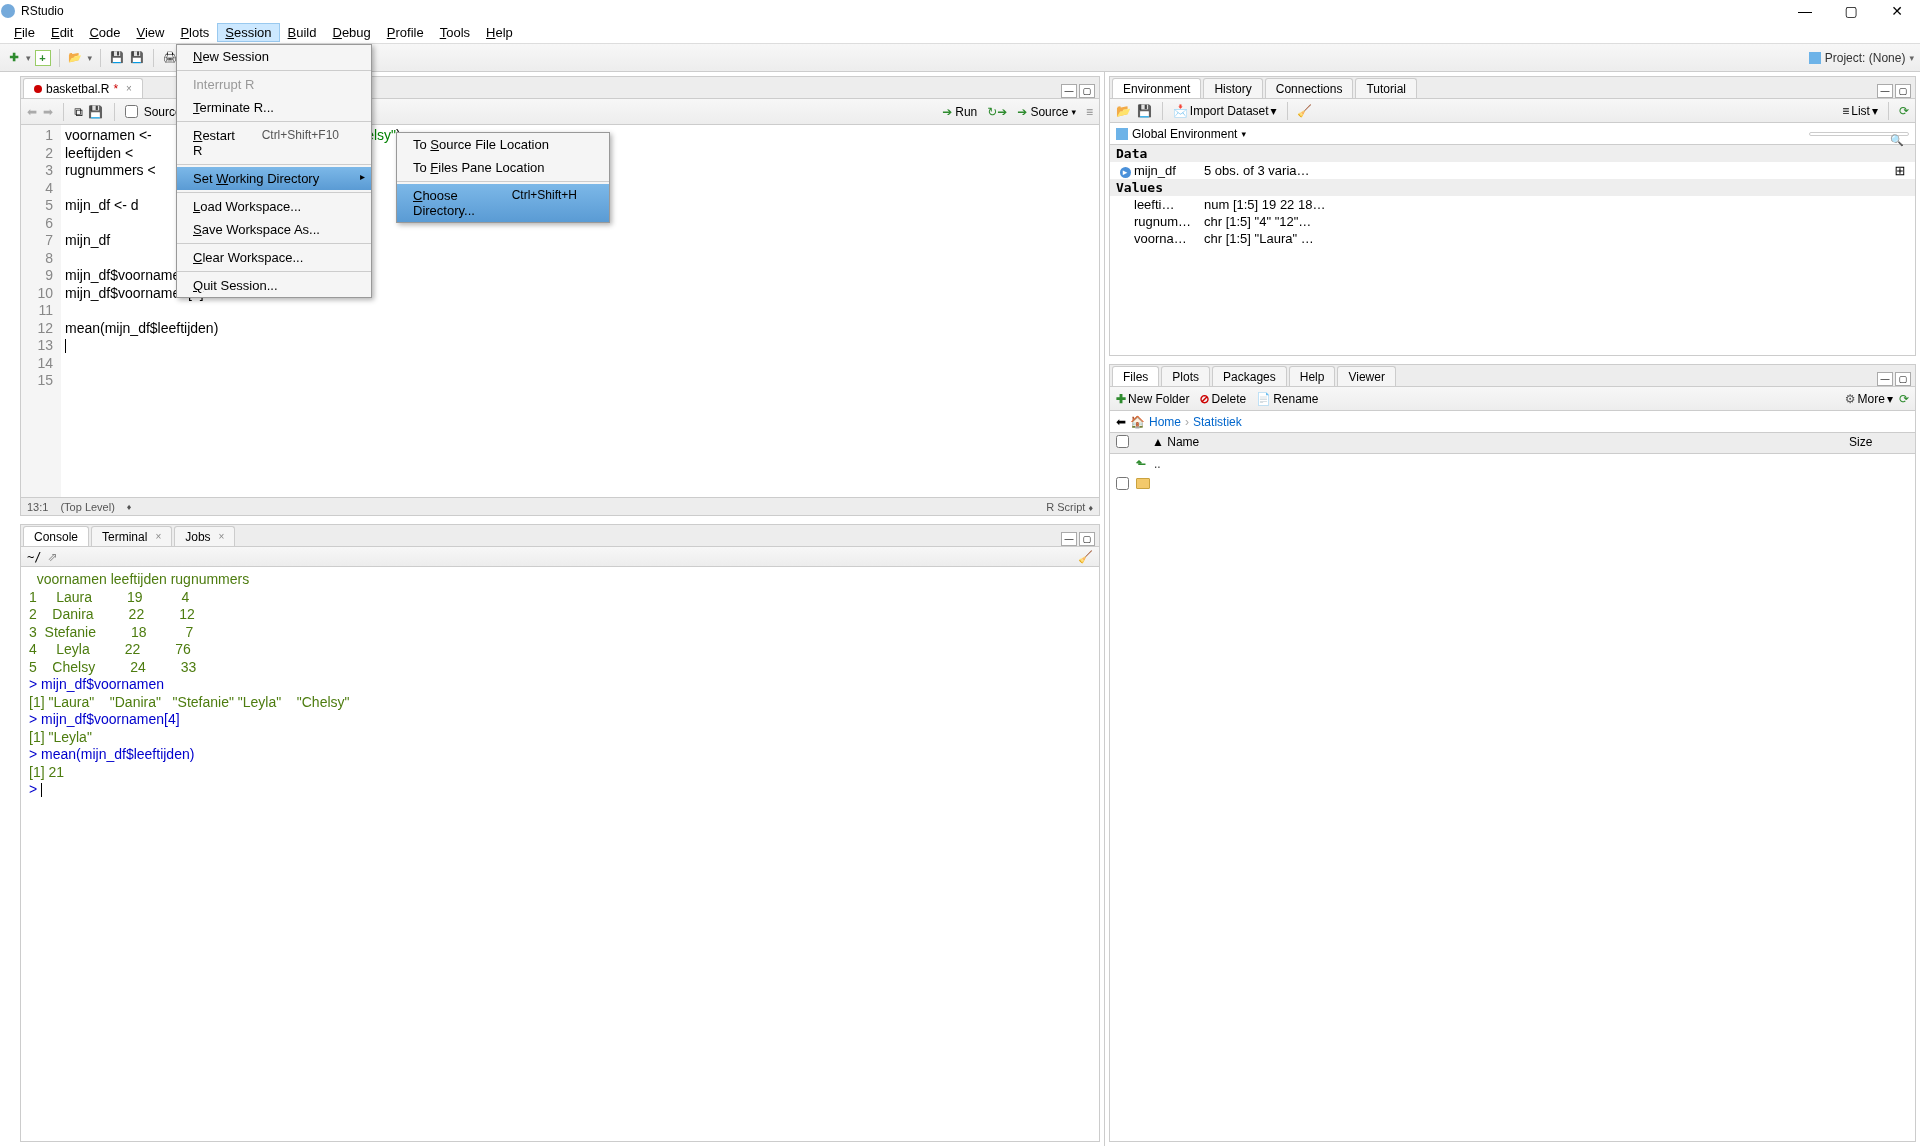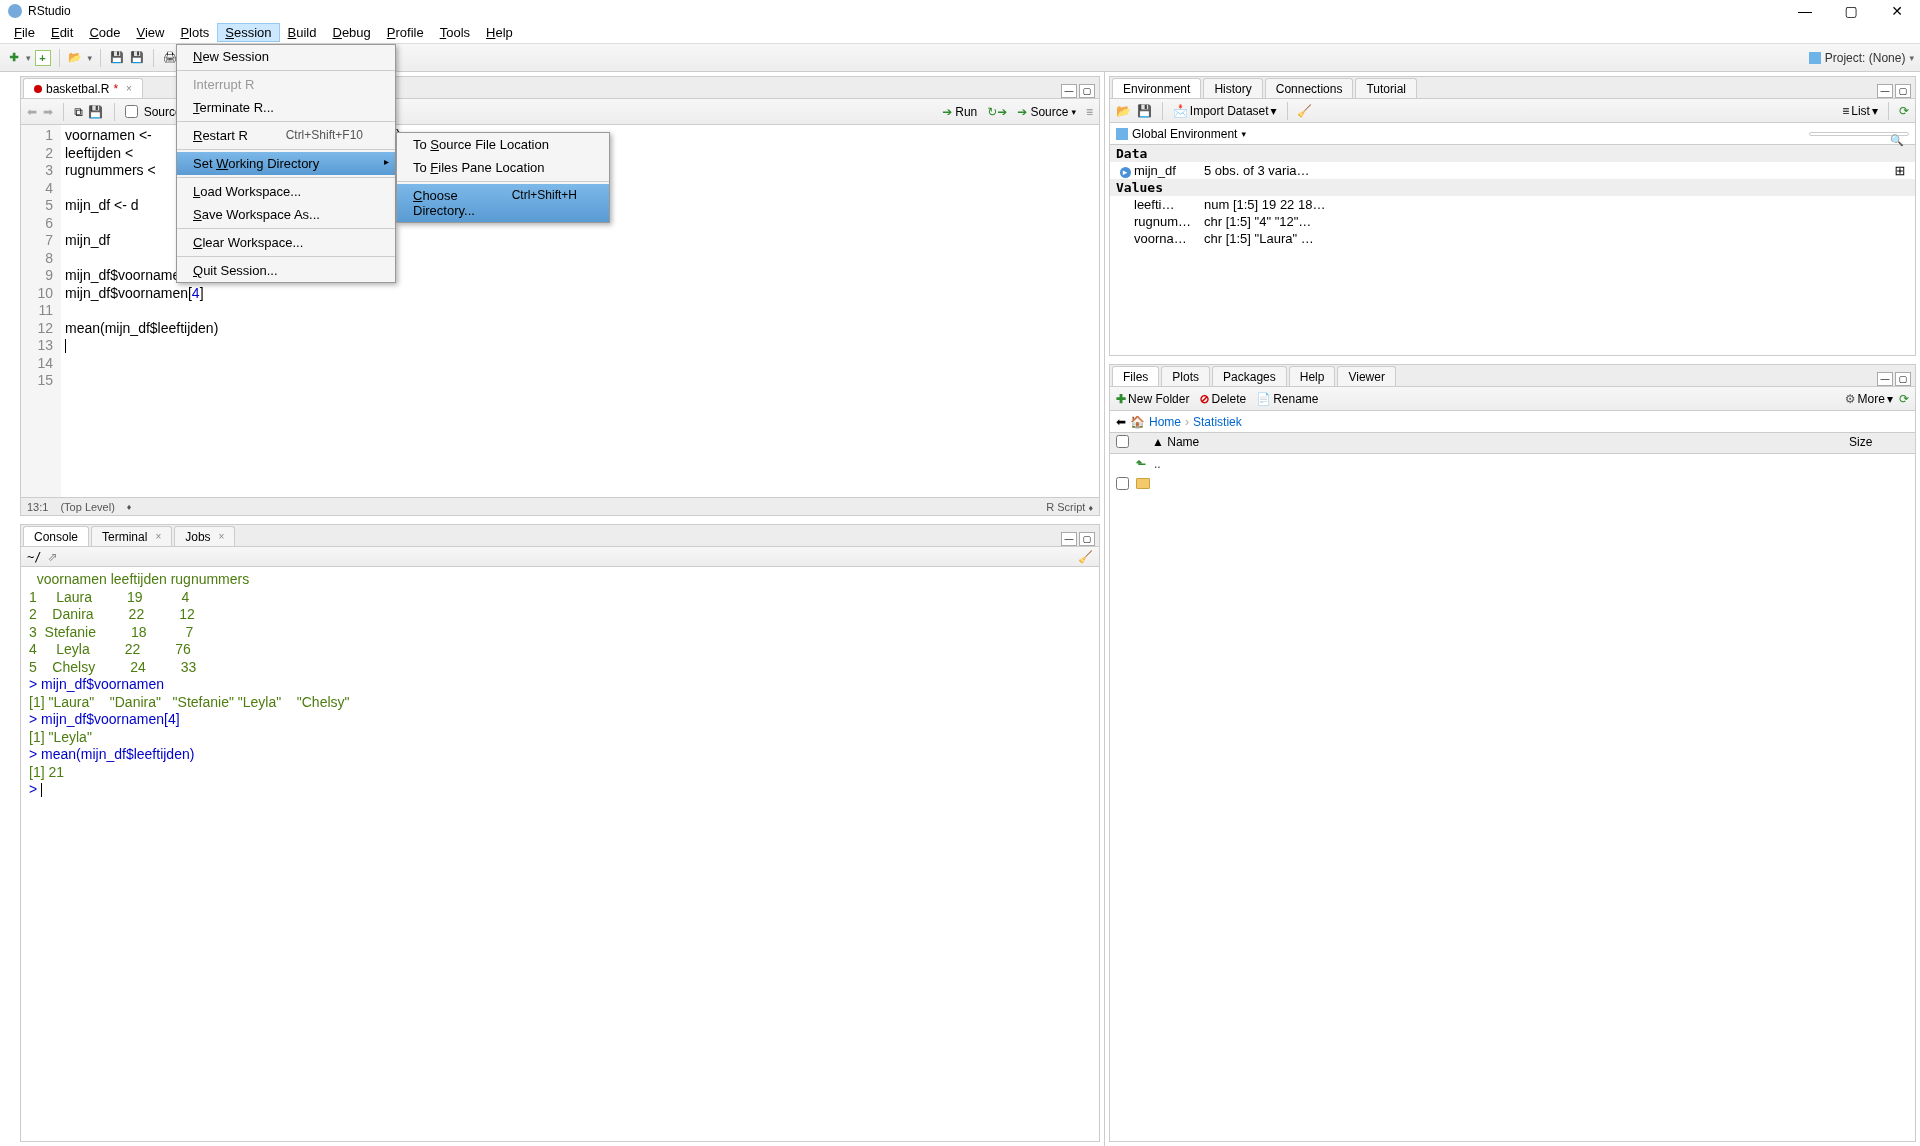--- a/index.html
+++ b/index.html
@@ -1,17 +1,17 @@
 <!DOCTYPE html>
 <html><head>
 <meta charset="utf-8">
 <style>
 * { margin: 0; padding: 0; box-sizing: border-box; font-family: "Segoe UI", Tahoma, sans-serif; }
 body { background: #fff; width: 1920px; height: 1146px; overflow: hidden; font-size: 13px; color: #000; position: relative; }
-.titlebar { height: 22px; display: flex; align-items: center; padding: 0 8px; text-align: right; }
+.titlebar { height: 22px; display: flex; align-items: center; padding: 0 1px; text-align: right; }
 .titlebar .rlogo { width: 14px; height: 14px; background: #75aadb; border-radius: 50%; margin-right: 6px; display:inline-block;}
 .titlebar .title { font-size: 12px; }
 .winbtns { position: absolute; right: 0; top: 0; display: flex; }
 .winbtns div { width: 46px; height: 22px; display: flex; align-items: center; justify-content: center; font-size: 14px; font-family: Arial; }
 .menubar { height: 22px; display: flex; align-items: center; padding: 0 6px; border-bottom: 1px solid #ddd; background: #fff; }
 .menubar .m { padding: 2px 8px; font-size: 13px; cursor: default; }
 .menubar .m.open { background: #cce8ff; border: 1px solid #99c9ef; padding: 1px 7px; }
 .menubar .m u { text-decoration: underline; }
 .toolbar { height: 28px; background: linear-gradient(#f7f7f7,#ededed); border-bottom: 1px solid #ccc; display: flex; align-items: center; padding: 0 6px; gap: 4px; }
 .tbicon { width: 16px; height: 16px; display: inline-flex; align-items: center; justify-content: center; font-size: 11px; }
@@ -384,21 +384,21 @@
         </div>
         <div class="frow">
           <span class="cb"><input type="checkbox" style=""></span>
           <span class="ic2"><span class="folder-icon"></span></span>
         </div>
       </div>
     </div>
   </div>
 </div>
 
-<div class="dropdown" style="left:176px; top:44px; width:220px;">
+<div class="dropdown" style="left:176px; top:44px; width:196px;">
   <div class="ditem">
       <span><u>N</u>ew Session</span>
     </div>
   <hr>
   <div class="ditem disabled">
       <span>Interrupt R</span>
     </div>
   <div class="ditem">
       <span><u>T</u>erminate R...</span>
     </div>

